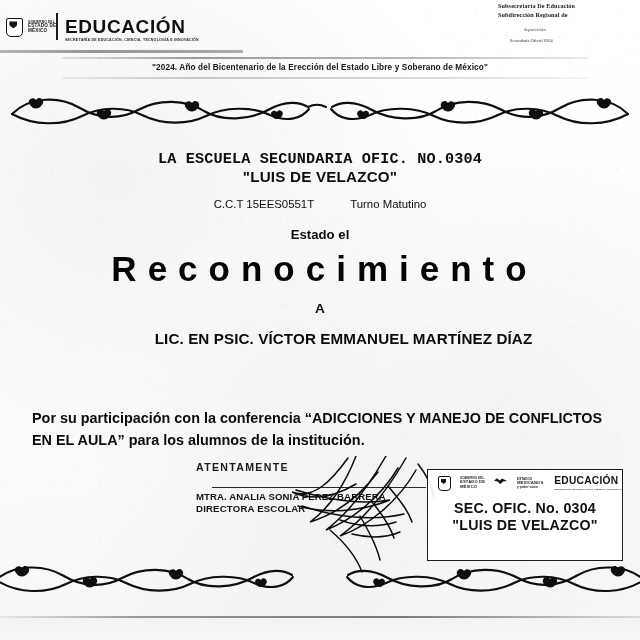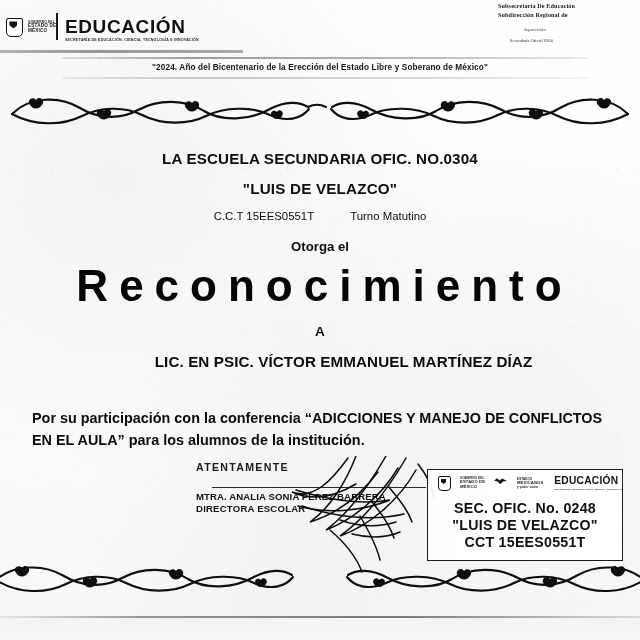--- a/index.html
+++ b/index.html
@@ -195,21 +195,21 @@
     position: absolute;
     left: 0; top: 150px;
     width: 640px;
     text-align: center;
   }
   .line-school {
     font-size: 15.2px;
     font-weight: bold;
     letter-spacing: .15px;
     color: #0d0d0d;
-    margin-bottom: 13px;
+    font-family: Liberation Mono, monospace;
   }
   .line-school-name {
     font-size: 15.2px;
     font-weight: bold;
     letter-spacing: .2px;
     color: #0d0d0d;
     margin-bottom: 13px;
   }
   .line-cct {
     font-size: 11.4px;
@@ -218,21 +218,21 @@
     margin-bottom: 17px;
   }
   .line-cct .gap { display: inline-block; width: 36px; }
   .line-otorga {
     font-size: 13.2px;
     font-weight: bold;
     color: #0d0d0d;
     margin-bottom: 7px;
   }
   .line-reconocimiento {
-    font-size: 44px;
+    font-size: 35px;
     font-weight: bold;
     letter-spacing: 11px;
     color: #050505;
     line-height: 1.15;
     margin-left: 9px;
     margin-bottom: 12px;
   }
   .line-a {
     font-size: 13.6px;
     font-weight: bold;
@@ -449,21 +449,21 @@
     </g>
   </svg>
 </div>
 
 <div id="body-block">
   <div class="line-school">LA ESCUELA SECUNDARIA OFIC. NO.0304</div>
   <div class="line-school-name">"LUIS DE VELAZCO"</div>
   <div class="line-cct">
     <span>C.C.T 15EES0551T</span><span class="gap"></span><span>Turno Matutino</span>
   </div>
-  <div class="line-otorga">Otorga el</div>
+  <div class="line-otorga">Estado el</div>
   <div class="line-reconocimiento">Reconocimiento</div>
   <div class="line-a">A</div>
   <div class="line-name">LIC. EN PSIC. VÍCTOR EMMANUEL MARTÍNEZ DÍAZ</div>
 </div>
 
 <div id="paragraph">Por su participación con la conferencia “ADICCIONES Y MANEJO DE CONFLICTOS EN EL AULA” para los alumnos de la institución.</div>
 
 <div id="signature-block">
   <div id="atentamente">ATENTAMENTE</div>
   <div id="sig-line"></div>
@@ -502,23 +502,22 @@
       <span>ESTADOS</span>
       <span class="b">MEXICANOS</span>
       <span>y poder sonar</span>
     </div>
     <div class="st-edu">
       <div class="big">EDUCACIÓN</div>
       <div class="small">SECRETARÍA DE EDUCACIÓN, CIENCIA, TECNOLOGÍA</div>
     </div>
   </div>
   <div id="stamp-body">
-    <div>SEC. OFIC. No. 0248</div>
+    <div>SEC. OFIC. No. 0304</div>
     <div>"LUIS DE VELAZCO"</div>
-    <div>CCT 15EES0551T</div>
   </div>
 </div>
 
 <div class="flourish" id="flourish-bottom">
   <svg viewBox="0 0 640 46" xmlns="http://www.w3.org/2000/svg">
     <g fill="none" stroke="#0e0e0e" stroke-width="2.1" stroke-linecap="round">
       <path d="M-4 24 C 14 8, 44 8, 64 20 C 82 31, 104 32, 122 22 C 142 11, 170 11, 188 23 C 206 34, 234 32, 252 22 C 270 12, 284 14, 292 19"></path>
       <path d="M-4 24 C 18 38, 46 38, 66 28 C 84 19, 108 18, 126 27 C 146 37, 172 37, 190 28 C 208 19, 236 18, 254 27 C 272 35, 286 30, 293 21"></path>
       <path d="M644 24 C 626 8, 596 8, 576 20 C 558 31, 536 32, 518 22 C 498 11, 470 11, 452 23 C 434 34, 406 32, 388 22 C 370 12, 356 14, 348 19"></path>
       <path d="M644 24 C 622 38, 594 38, 574 28 C 556 19, 532 18, 514 27 C 494 37, 468 37, 450 28 C 432 19, 404 18, 386 27 C 368 35, 354 30, 347 21"></path>

